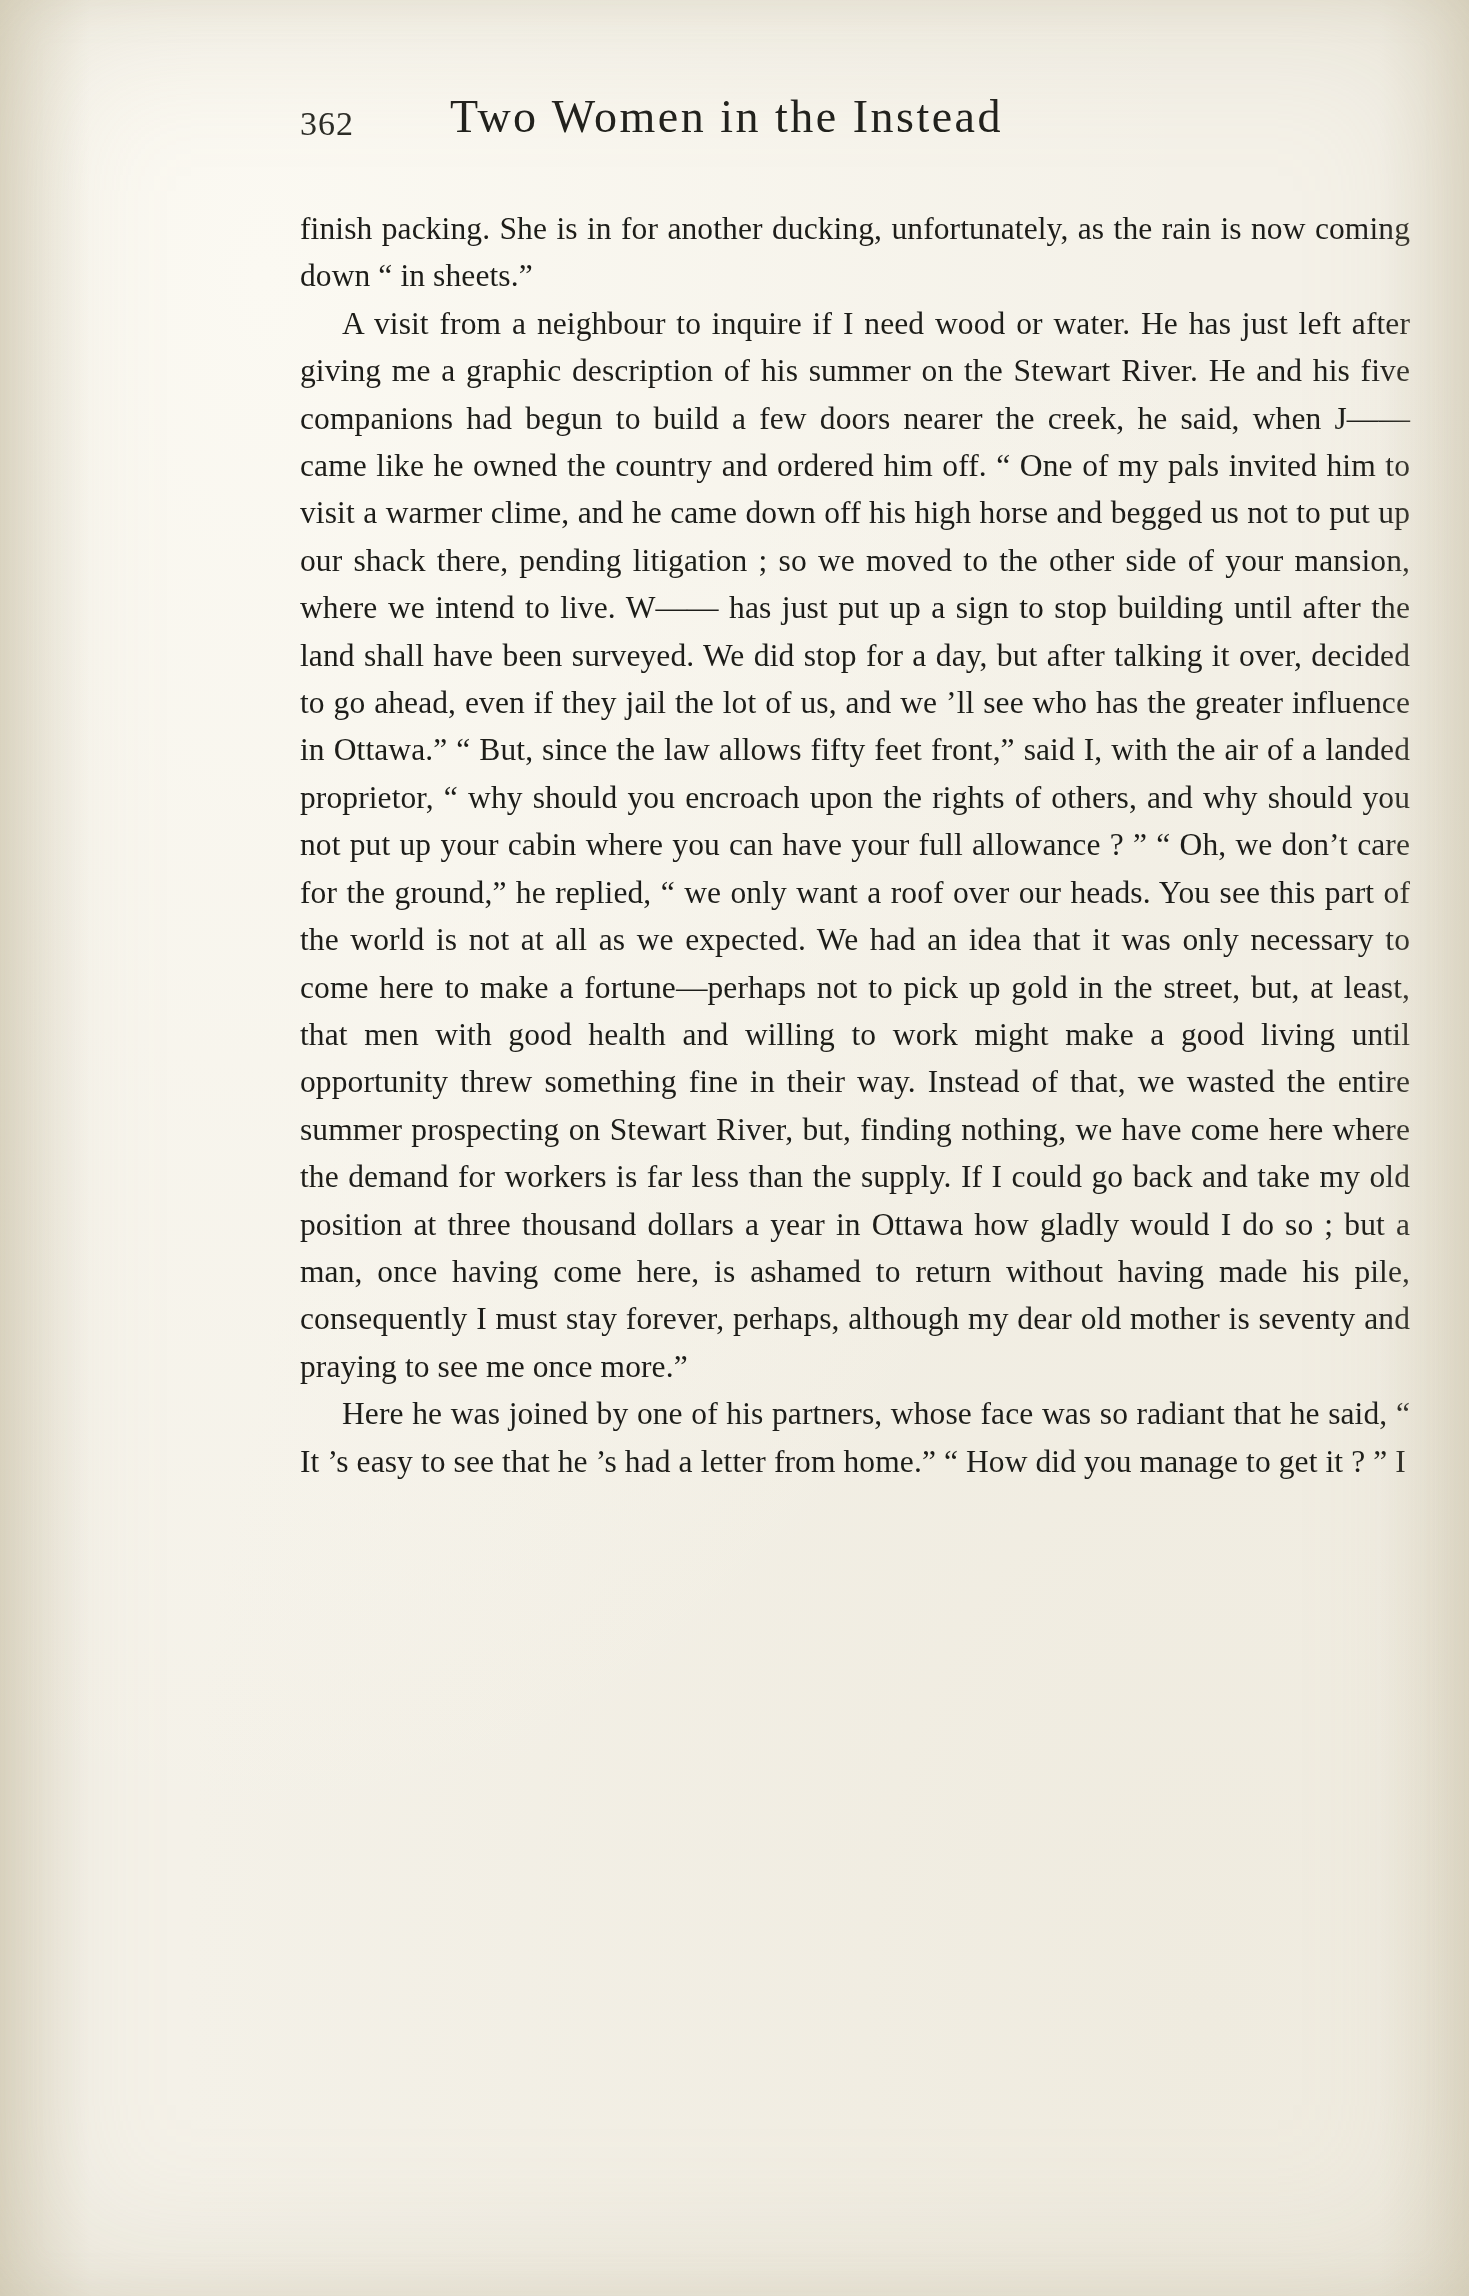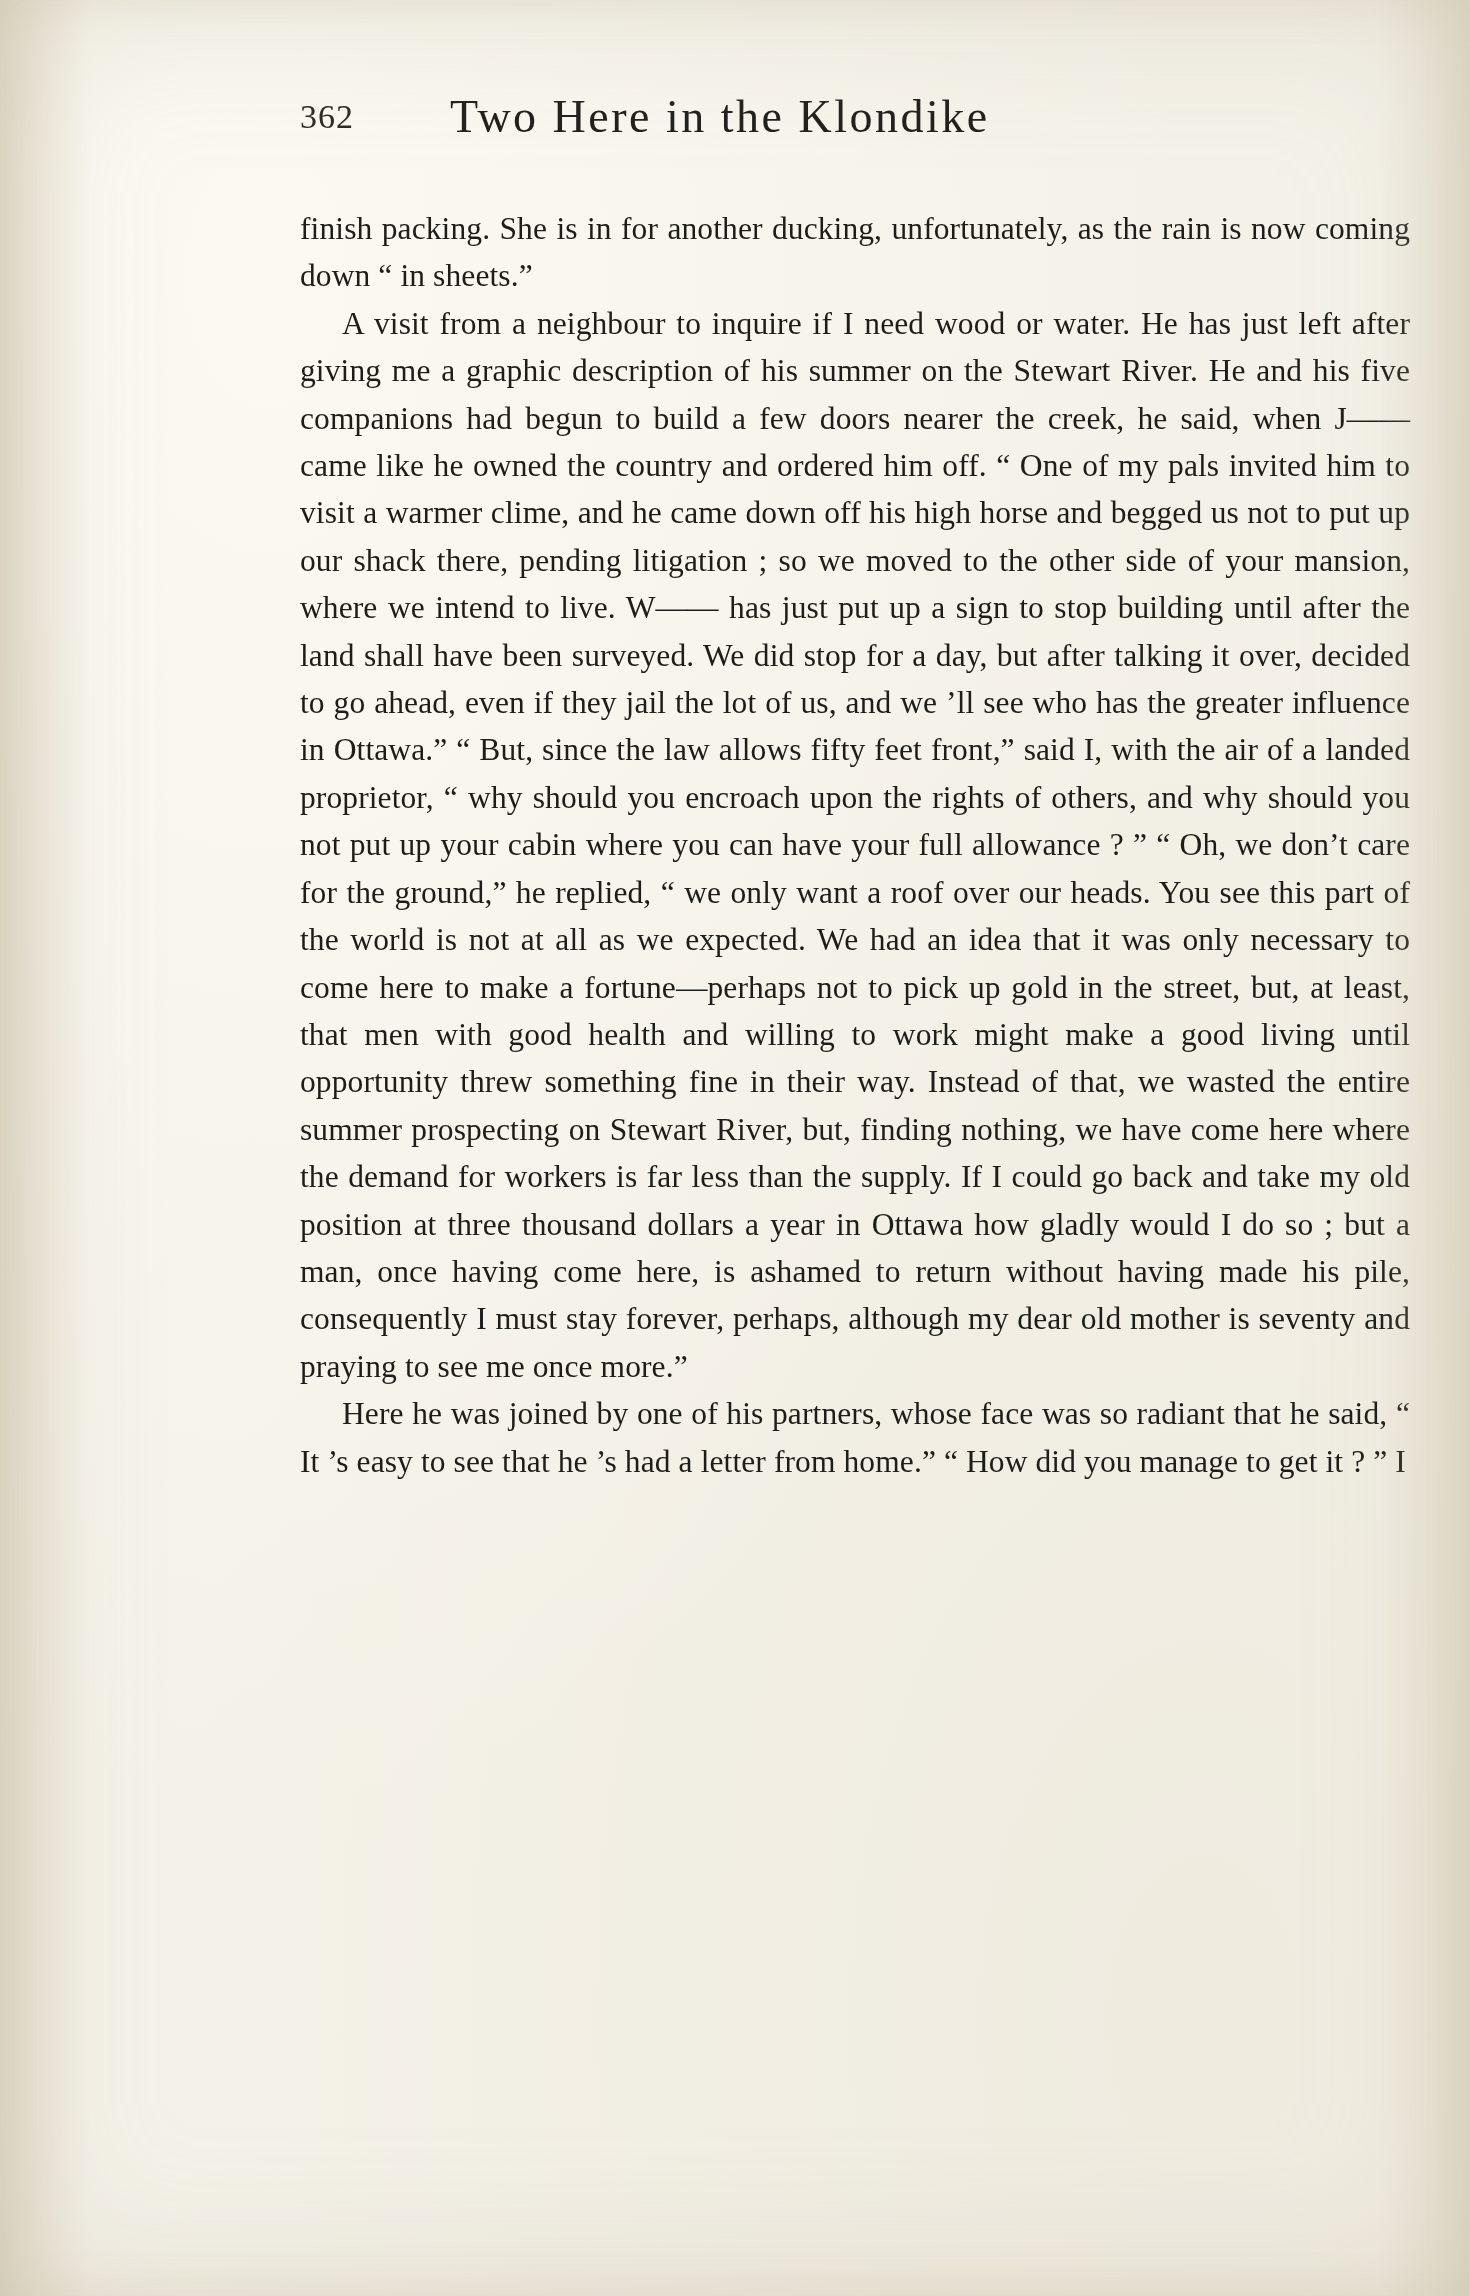--- a/index.html
+++ b/index.html
@@ -25,21 +25,21 @@
     box-sizing: border-box;
   }
   .page-inner {
     position: absolute;
     left: 300px;
     top: 90px;
     width: 1110px;
   }
   .running-head {
     display: flex;
-    align-items: center;
+    align-items: flex-end;
     margin: 0 0 62px 0;
     white-space: nowrap;
   }
   .folio {
     font-size: 34px;
     letter-spacing: 1px;
     color: #2b2b26;
     width: 150px;
     flex: none;
     font-family: "Liberation Serif", serif;
@@ -90,21 +90,21 @@
 </style>
 </head>
 <body>
 
 <div class="page">
 
   <div class="page-inner">
 
     <div class="running-head">
       <span class="folio">362</span>
-      <span class="head-title">Two Here in the Klondike</span>
+      <span class="head-title">Two Women in the Instead</span>
     </div>
 
     <div class="body-text">
       <p class="cont">finish packing.   She is in for another ducking, unfortunately, as the rain is now coming down “ in sheets.”</p>
       <p class="indent">A visit from a neighbour to inquire if I need wood or water.   He has just left after giving me a graphic description of his summer on the Stewart River.   He and his five companions had begun to build a few doors nearer the creek, he said, when J—— came like he owned the country and ordered him off.   “ One of my pals invited him to visit a warmer clime, and he came down off his high horse and begged us not to put up our shack there, pending litigation ; so we moved to the other side of your mansion, where we intend to live.   W—— has just put up a sign to stop building until after the land shall have been surveyed.   We did stop for a day, but after talking it over, decided to go ahead, even if they jail the lot of us, and we ’ll see who has the greater influence in Ottawa.”   “ But, since the law allows fifty feet front,” said I, with the air of a landed proprietor, “ why should you encroach upon the rights of others, and why should you not put up your cabin where you can have your full allowance ? ”   “ Oh, we don’t care for the ground,” he replied, “ we only want a roof over our heads.   You see this part of the world is not at all as we expected.   We had an idea that it was only necessary to come here to make a fortune—perhaps not to pick up gold in the street, but, at least, that men with good health and willing to work might make a good living until opportunity threw something fine in their way.   Instead of that, we wasted the entire summer prospecting on Stewart River, but, finding nothing, we have come here where the demand for workers is far less than the supply.   If I could go back and take my old position at three thousand dollars a year in Ottawa how gladly would I do so ; but a man, once having come here, is ashamed to return without having made his pile, consequently I must stay forever, perhaps, although my dear old mother is seventy and praying to see me once more.”</p>
       <p class="indent">Here he was joined by one of his partners, whose face was so radiant that he said, “ It ’s easy to see that he ’s had a letter from home.”   “ How did you manage to get it ? ” I</p>
     </div>
 
   </div>
 

